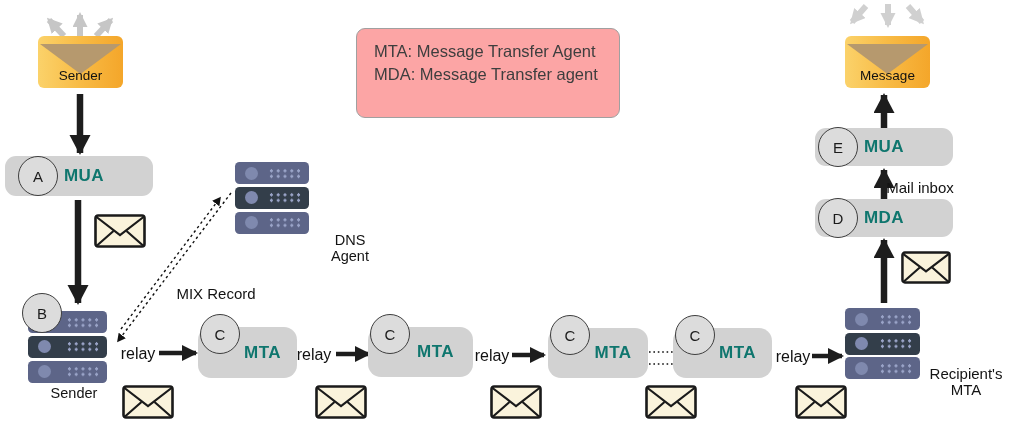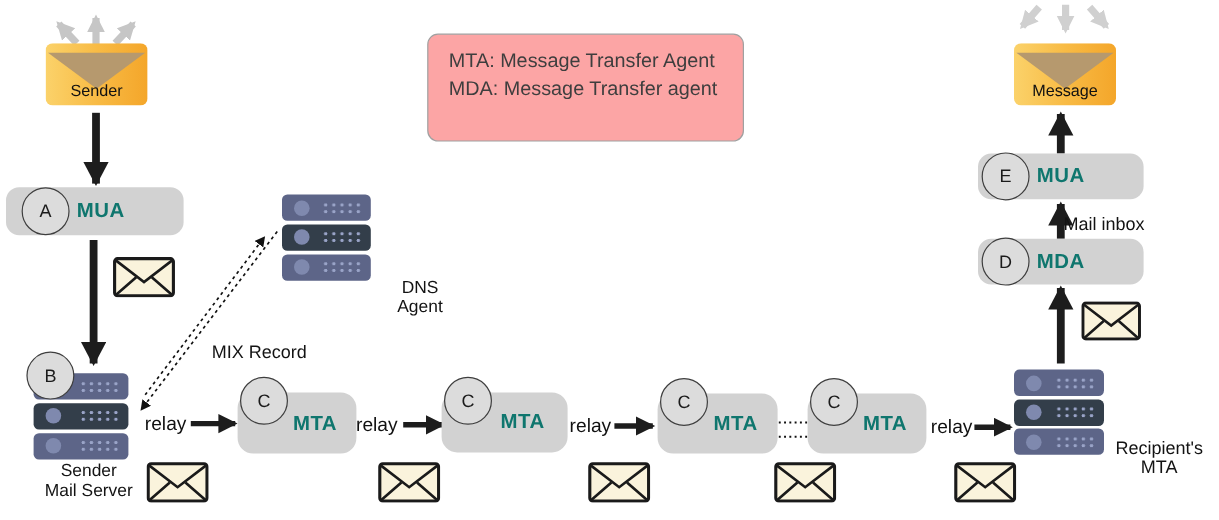--- a/index.html
+++ b/index.html
@@ -161,21 +161,20 @@
         <span class="led"></span>
         <span class="vents"></span>
       </div>
     <div class="srv-row">
         <span class="led"></span>
         <span class="vents"></span>
       </div>
   </div>
   <div class="caption" style="left:8px;top:386px;width:132px;">
     <div>Sender</div>
-    <div>Mail Server</div>
   </div>
 
   <div class="server" style="left:235px;top:162px;width:74px;height:72px;">
     <div class="srv-row">
         <span class="led"></span>
         <span class="vents"></span>
       </div>
     <div class="srv-row dark">
         <span class="led"></span>
         <span class="vents"></span>

